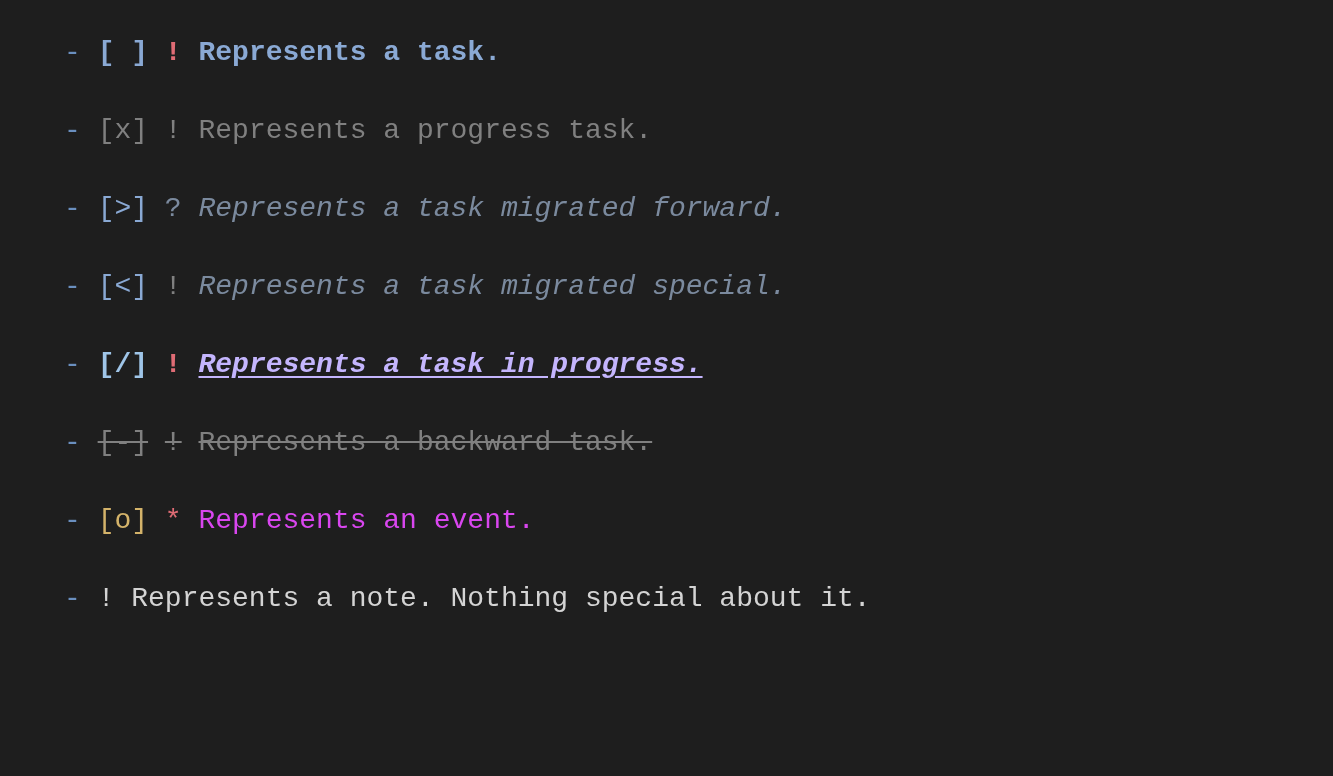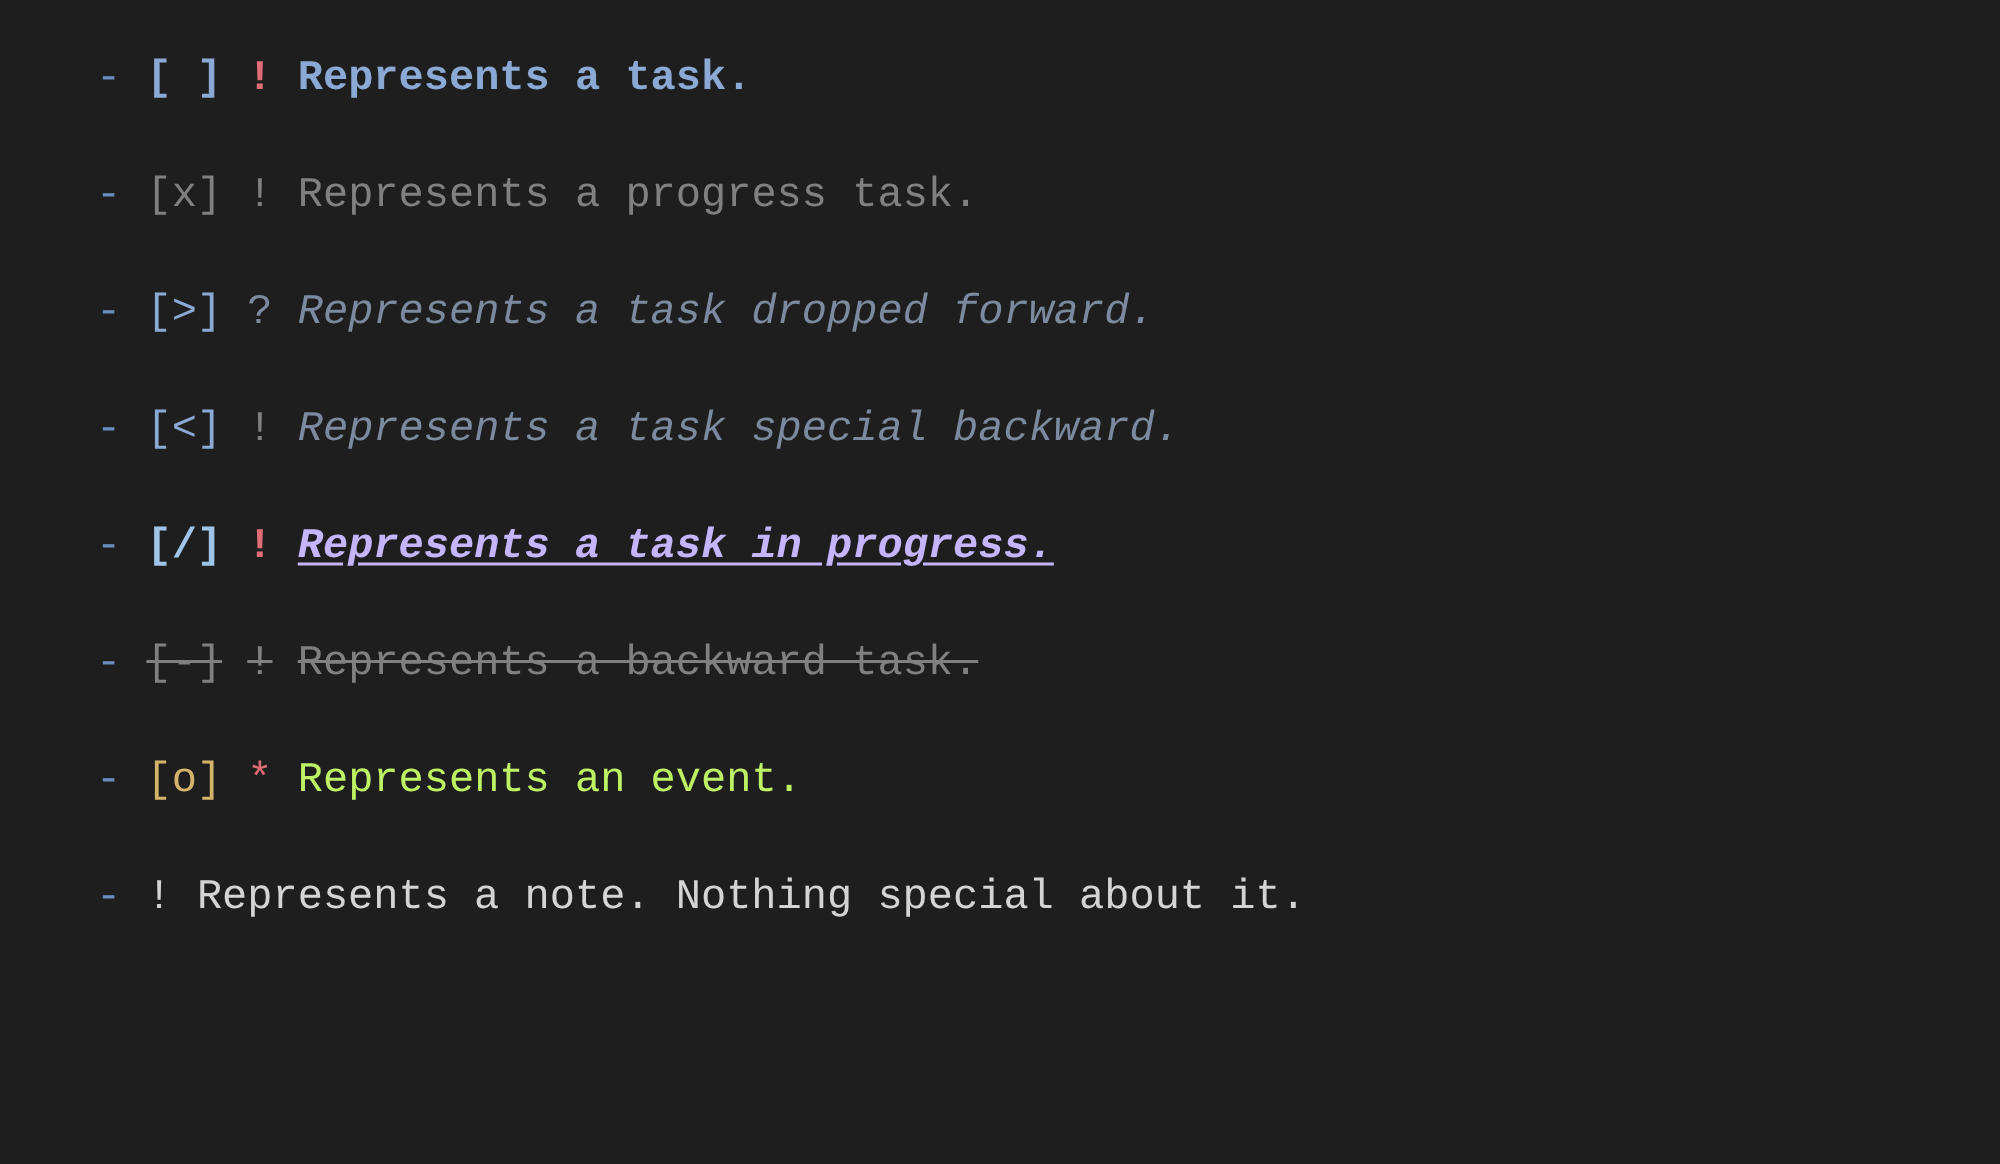--- a/index.html
+++ b/index.html
@@ -80,45 +80,45 @@
       color: #c4b5fd;
     }
     .text-underline {
       text-decoration: underline;
       text-underline-offset: 4px;
     }
     .text-strike {
       text-decoration: line-through;
     }
     .text-yellow {
-      color: #bef264;
+      color: #d946ef;
       text-align: center;
     }
     .text-white {
       color: #d4d4d4;
       text-align: right;
     }
   </style>
 </head>
 <body>
 
 <div class="line">
   <span class="dash">-</span> <span class="bracket-blue-bold">[ ]</span> <span class="bang-redbold">!</span> <span class="text-blue-bold">Represents a task.</span>
 </div>
 
 <div class="line">
   <span class="dash">-</span> <span class="bracket-gray">[x]</span> <span class="bang-gray">!</span> <span class="text-gray">Represents a progress task.</span>
 </div>
 
 <div class="line">
-  <span class="dash">-</span> <span class="bracket-blue">[&gt;]</span> <span class="question-gray">?</span> <span class="text-graymid text-italic">Represents a task dropped forward.</span>
+  <span class="dash">-</span> <span class="bracket-blue">[&gt;]</span> <span class="question-gray">?</span> <span class="text-graymid text-italic">Represents a task migrated forward.</span>
 </div>
 
 <div class="line">
-  <span class="dash">-</span> <span class="bracket-blue">[&lt;]</span> <span class="bang-gray">!</span> <span class="text-graymid text-italic">Represents a task special backward.</span>
+  <span class="dash">-</span> <span class="bracket-blue">[&lt;]</span> <span class="bang-gray">!</span> <span class="text-graymid text-italic">Represents a task migrated special.</span>
 </div>
 
 <div class="line">
   <span class="dash">-</span> <span class="bracket-lightblue text-bold">[/]</span> <span class="bang-redbold">!</span> <span class="text-lightblue text-italic text-bold text-underline">Represents a task in progress.</span>
 </div>
 
 <div class="line">
   <span class="dash">-</span> <span class="bracket-gray text-strike">[-]</span> <span class="bang-gray text-strike">!</span> <span class="text-gray text-strike">Represents a backward task.</span>
 </div>
 

